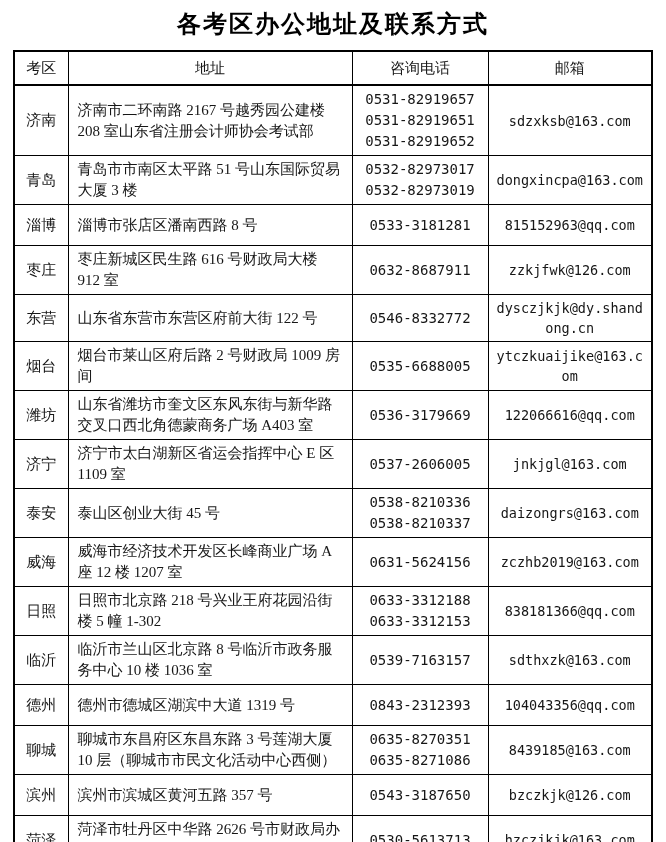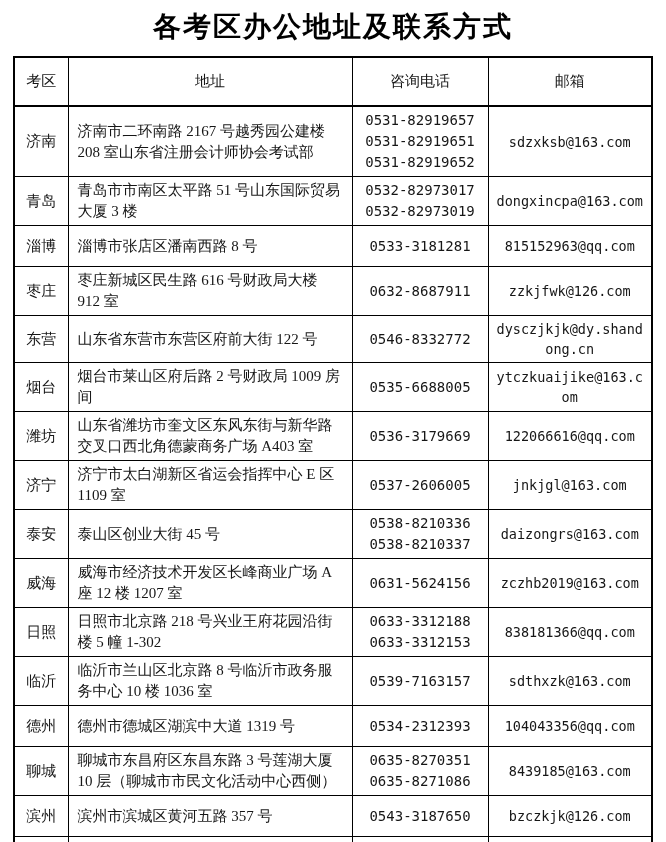--- a/index.html
+++ b/index.html
@@ -13,21 +13,21 @@
   .page {
     width: 666px;
     min-height: 842px;
     background: #ffffff;
     box-sizing: border-box;
     padding-top: 8px;
   }
   .doc-title {
     margin: 0 0 10px 0;
     text-align: center;
-    font-size: 28px;
+    font-size: 24px;
     font-weight: bold;
     letter-spacing: 2px;
     color: #000000;
     font-family: "Liberation Sans", sans-serif;
   }
   table.contact-table {
     border-collapse: collapse;
     margin: 0 auto;
     width: 638px;
     table-layout: fixed;
@@ -40,21 +40,21 @@
   .contact-table th, .contact-table td {
     border: 1px solid #000000;
     vertical-align: middle;
     font-weight: normal;
     font-size: 15px;
     line-height: 21px;
     color: #161616;
     box-sizing: border-box;
   }
   .contact-table th {
-    height: 49px;
+    height: 34px;
     text-align: center;
     border-bottom: 2px solid #000000;
     padding: 2px 4px;
   }
   .contact-table td { height: 41px; }
   td.cell-region {
     text-align: center;
     padding: 2px 0;
   }
   td.cell-address {
@@ -199,21 +199,21 @@
           <td class="cell-address">临沂市兰山区北京路 8 号临沂市政务服务中心 10 楼 1036 室</td>
           <td class="cell-phone">
             <span class="phone-line">0539-7163157</span>
           </td>
           <td class="cell-email">sdthxzk@163.com</td>
         </tr>
         <tr>
           <td class="cell-region">德州</td>
           <td class="cell-address">德州市德城区湖滨中大道 1319 号</td>
           <td class="cell-phone">
-            <span class="phone-line">0534-2312393</span>
+            <span class="phone-line">0843-2312393</span>
           </td>
           <td class="cell-email">104043356@qq.com</td>
         </tr>
         <tr>
           <td class="cell-region">聊城</td>
           <td class="cell-address">聊城市东昌府区东昌东路 3 号莲湖大厦 10 层（聊城市市民文化活动中心西侧）</td>
           <td class="cell-phone">
             <span class="phone-line">0635-8270351</span>
             <span class="phone-line">0635-8271086</span>
           </td>

